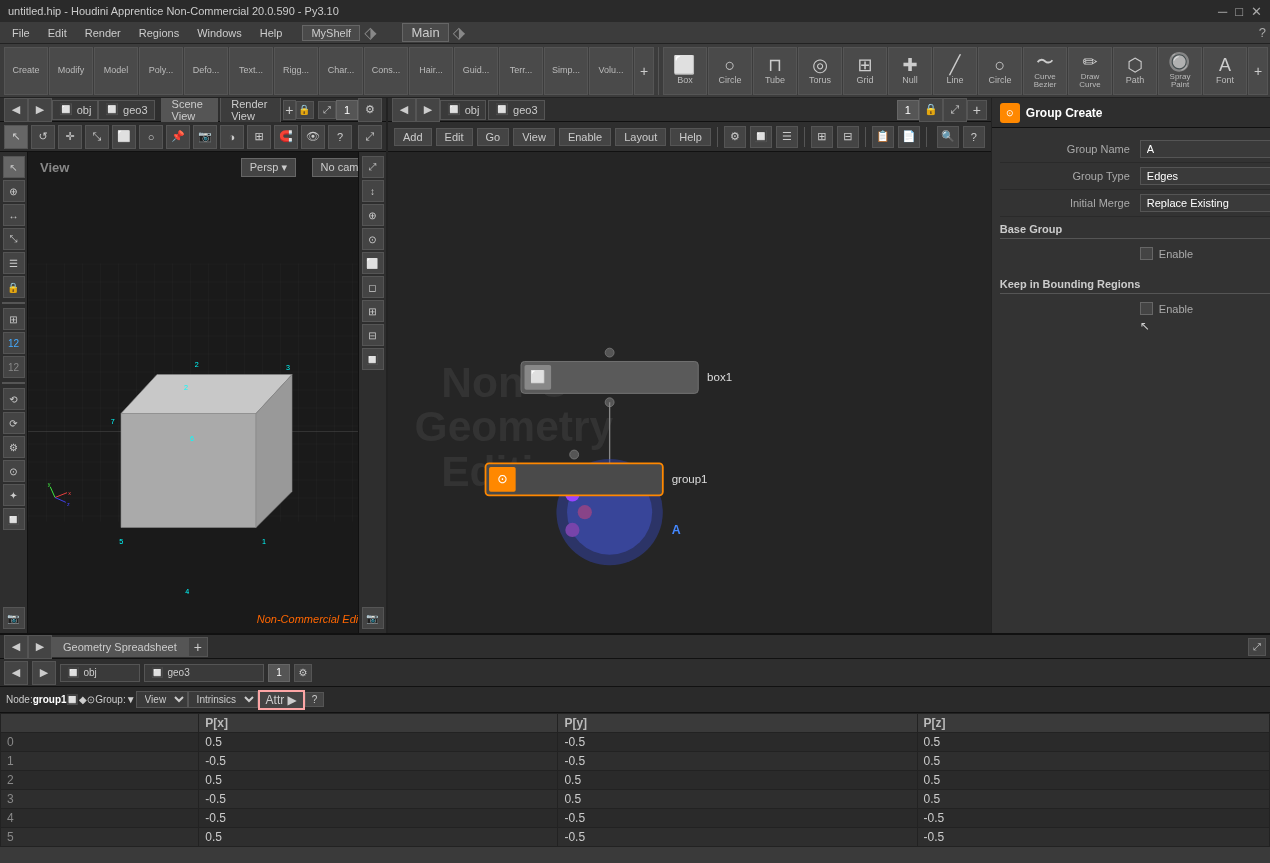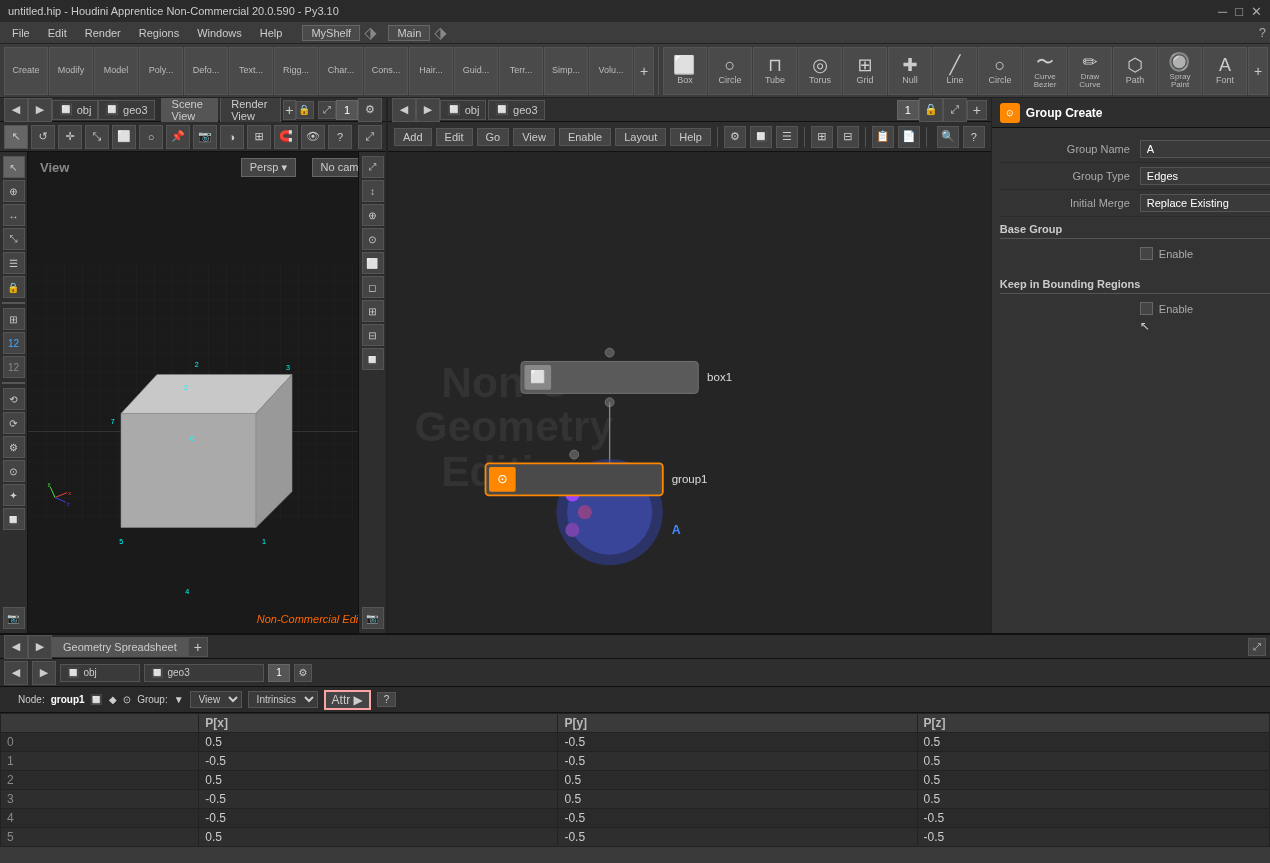--- a/index.html
+++ b/index.html
@@ -8,21 +8,21 @@
     
     #titlebar { height: 22px; background: #2a2a2a; display: flex; align-items: center; padding: 0 8px; justify-content: space-between; }
     #titlebar .title { color: #ccc; font-size: 11px; text-align: right; }
     #titlebar .controls { display: flex; gap: 8px; }
     #titlebar .controls span { color: #aaa; font-size: 13px; cursor: pointer; }
     
     
     #menubar { height: 22px; background: #3c3c3c; display: flex; align-items: center; padding: 0 4px; gap: 2px; border-bottom: 1px solid #222; }
     .menu-item { padding: 2px 8px; color: #ccc; cursor: pointer; font-size: 11px; }
     .myshelf-btn { background: #4a4a4a; border: 1px solid #666; padding: 1px 8px; color: #ccc; font-size: 11px; cursor: pointer; margin-left: 10px; }
-    .main-btn { background: #4a4a4a; border: 1px solid #666; padding: 1px 8px; color: #ccc; font-size: 11px; cursor: pointer; margin-left: 8px; }
+    .main-btn { background: #4a4a4a; border: 1px solid #666; padding: 1px 8px; color: #ccc; font-size: 13px; cursor: pointer; margin-left: 22px; }
     
     
     #toolbar { height: 54px; background: #3c3c3c; display: flex; align-items: center; padding: 2px 4px; border-bottom: 1px solid #222; overflow: hidden; }
     .toolbar-group { display: flex; align-items: center; gap: 1px; border-right: 1px solid #555; padding-right: 4px; margin-right: 4px; }
     .toolbar-btn { display: flex; flex-direction: column; align-items: center; justify-content: center; width: 44px; height: 48px; background: #4a4a4a; border: 1px solid #555; cursor: pointer; color: #ccc; font-size: 9px; text-align: center; padding: 2px; }
     .toolbar-btn .icon { font-size: 18px; line-height: 1; margin-bottom: 2px; }
     .toolbar-btn .label { font-size: 9px; color: #bbb; line-height: 1; }
     .toolbar-add-btn { width: 20px; height: 48px; background: #4a4a4a; border: 1px solid #555; cursor: pointer; color: #ccc; font-size: 14px; display: flex; align-items: center; justify-content: center; }
     
     
@@ -89,21 +89,21 @@
     
     #bottom-section { height: 230px; display: flex; flex-direction: column; border-top: 2px solid #111; }
     #bottom-tabs { height: 24px; background: #2e2e2e; display: flex; align-items: center; padding: 0 4px; border-bottom: 1px solid #111; }
     .bottom-tab { padding: 3px 10px; color: #ccc; cursor: pointer; font-size: 11px; background: #3c3c3c; border: 1px solid #555; margin-right: 0; }
     .bottom-tab.active { background: #555; }
     
     #spreadsheet-toolbar { height: 28px; background: #2e2e2e; display: flex; align-items: center; padding: 0 4px; gap: 4px; border-bottom: 1px solid #111; }
     .ss-path { background: #3a3a3a; border: 1px solid #555; height: 18px; padding: 0 6px; color: #ccc; font-size: 10px; display: flex; align-items: center; width: 80px; }
     .ss-node { background: #3a3a3a; border: 1px solid #555; height: 18px; padding: 0 6px; color: #ccc; font-size: 10px; display: flex; align-items: center; width: 120px; }
     
-    #spreadsheet-node-bar { height: 26px; background: #2a2a2a; display: flex; align-items: center; padding: 0 18px; gap: 6px; border-bottom: 1px solid #111; font-size: 10px; }
+    #spreadsheet-node-bar { height: 26px; background: #2a2a2a; display: flex; align-items: center; padding: 0 6px; border-bottom: 1px solid #111; font-size: 10px; }
     .node-bar-item { color: #ccc; }
     .node-bar-select { background: #3a3a3a; border: 1px solid #555; color: #ccc; padding: 1px 4px; font-size: 10px; }
     
     #spreadsheet-table { flex: 1; overflow: auto; }
     table { width: 100%; border-collapse: collapse; font-size: 12px; }
     th { background: #3a3a3a; color: #bbb; padding: 2px 6px; border: 1px solid #222; text-align: left; position: sticky; top: 0; }
     td { background: #2a2a2a; color: #ccc; padding: 2px 6px; border: 1px solid #222; }
     tr:nth-child(even) td { background: #2e2e2e; }
     td:first-child { color: #888; }
     

